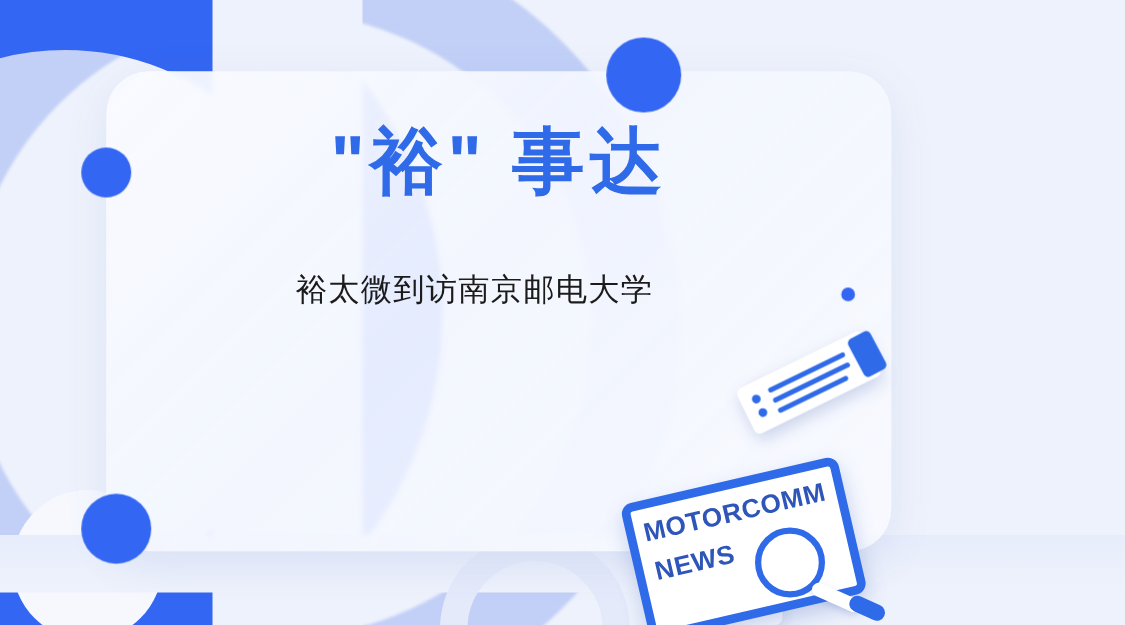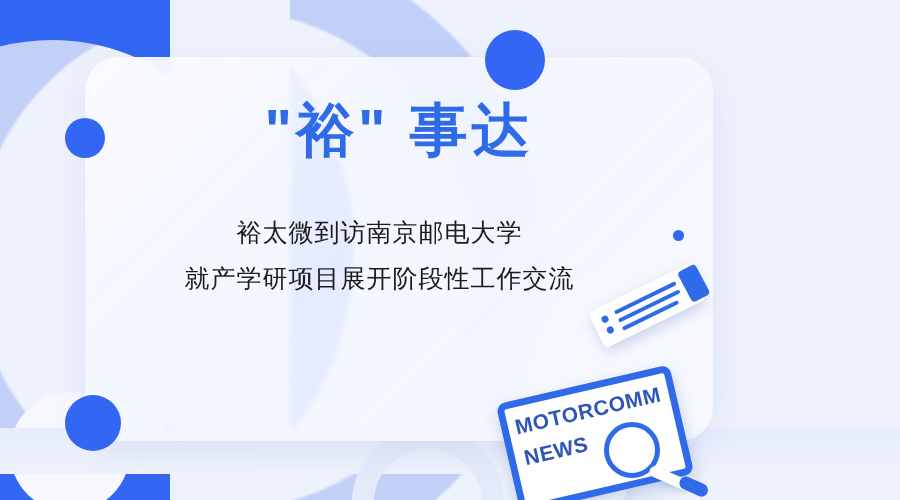--- a/index.html
+++ b/index.html
@@ -282,21 +282,20 @@
     <div class="ghost-band"></div>
     <div class="ghost-ring"></div>
   </div>
 
   <div class="main-card">
 
     <div class="headline">"裕" 事达</div>
 
     <div class="subtitle">
       <div>裕太微到访南京邮电大学</div>
-      <div>就产学研项目展开阶段性工作交流</div>
     </div>
 
   </div>
 
   <div class="dot dot-top"></div>
   <div class="dot dot-left"></div>
   <div class="dot dot-bottom"></div>
   <div class="dot dot-small"></div>
 
   <div class="memo">

